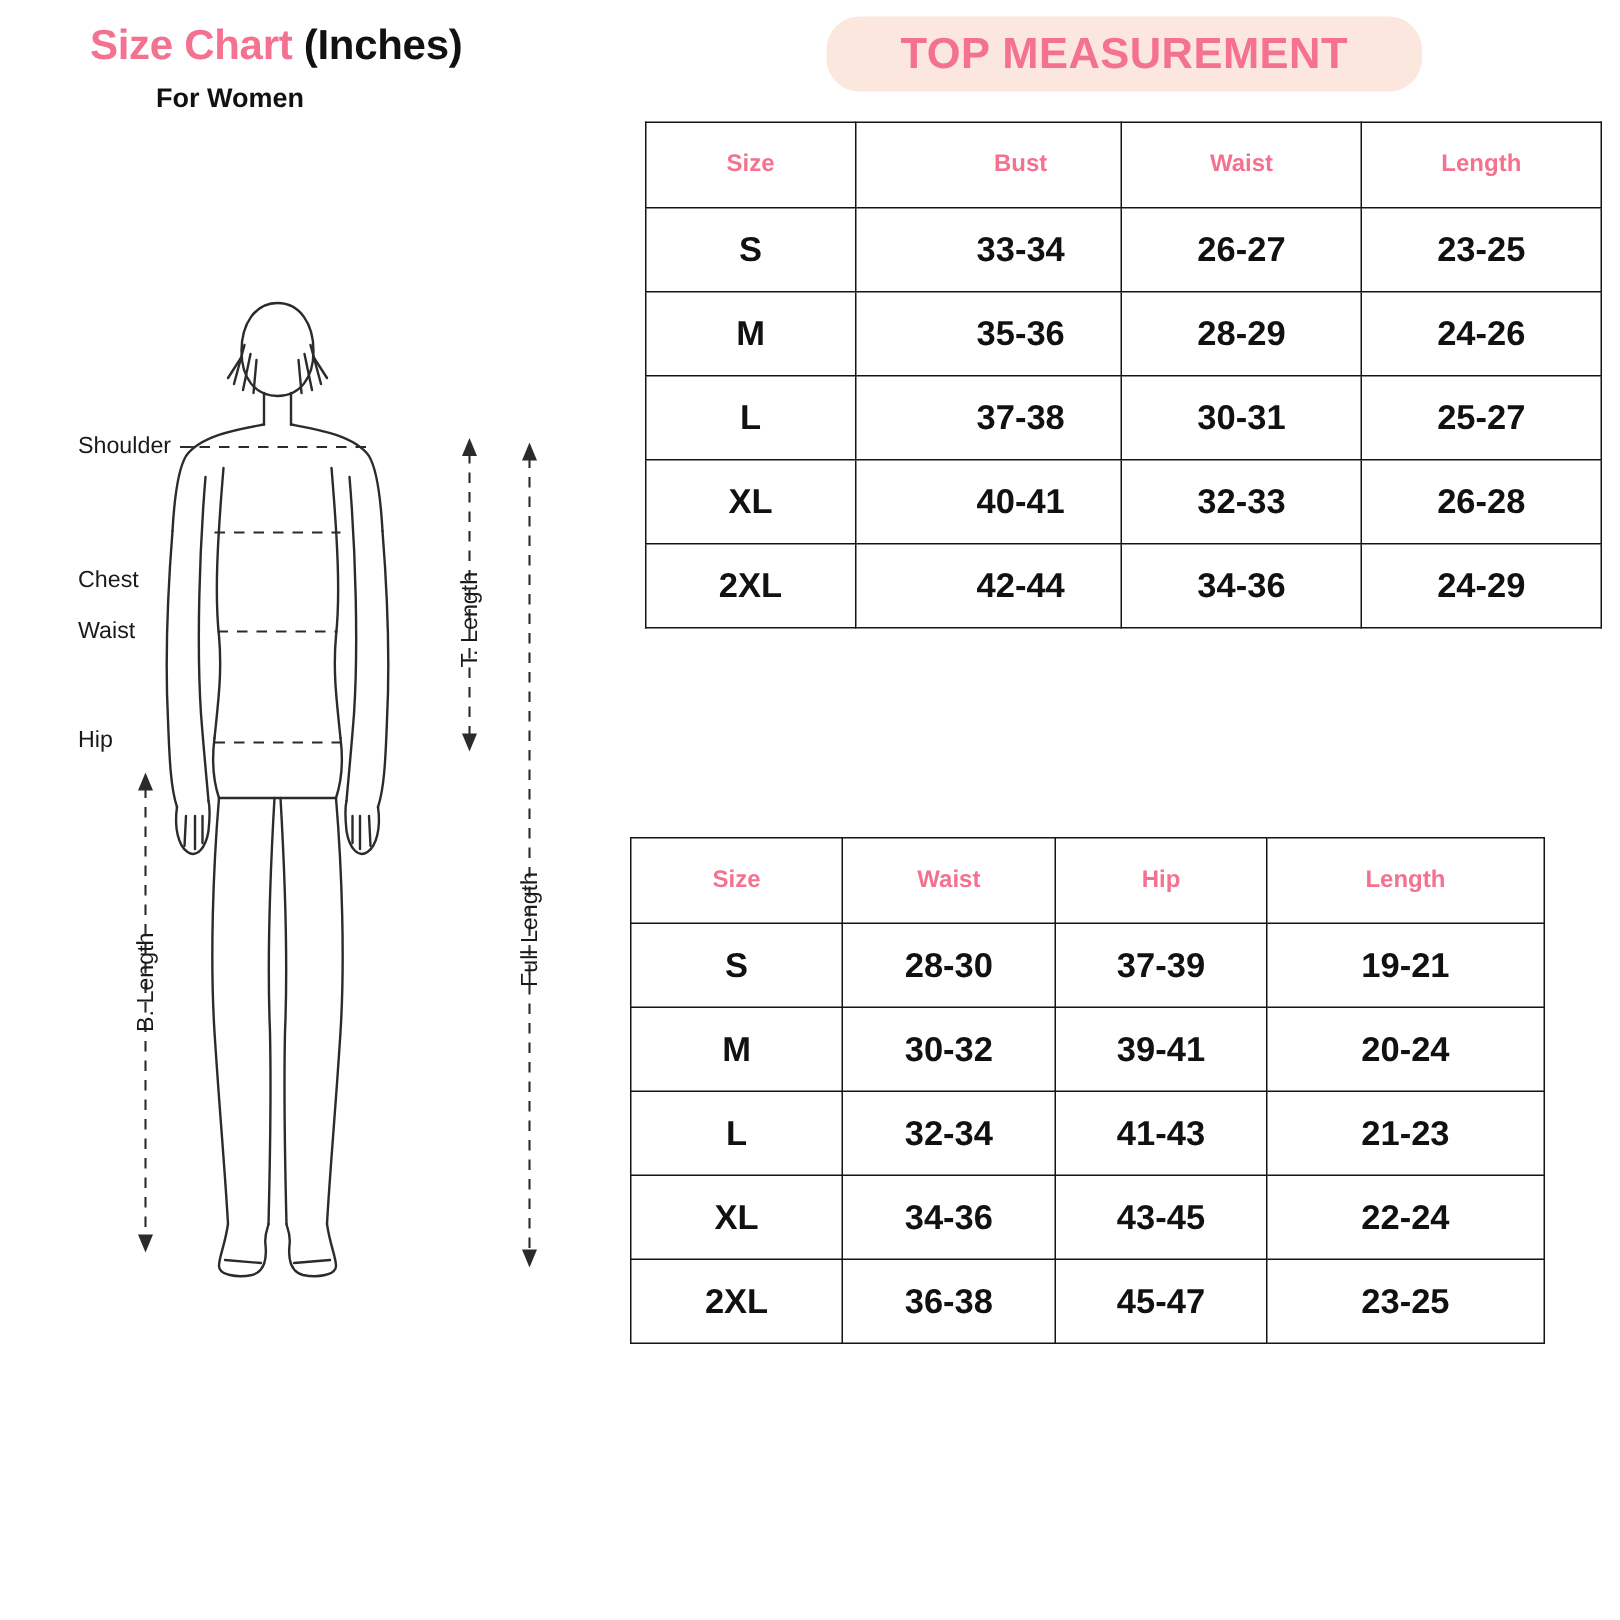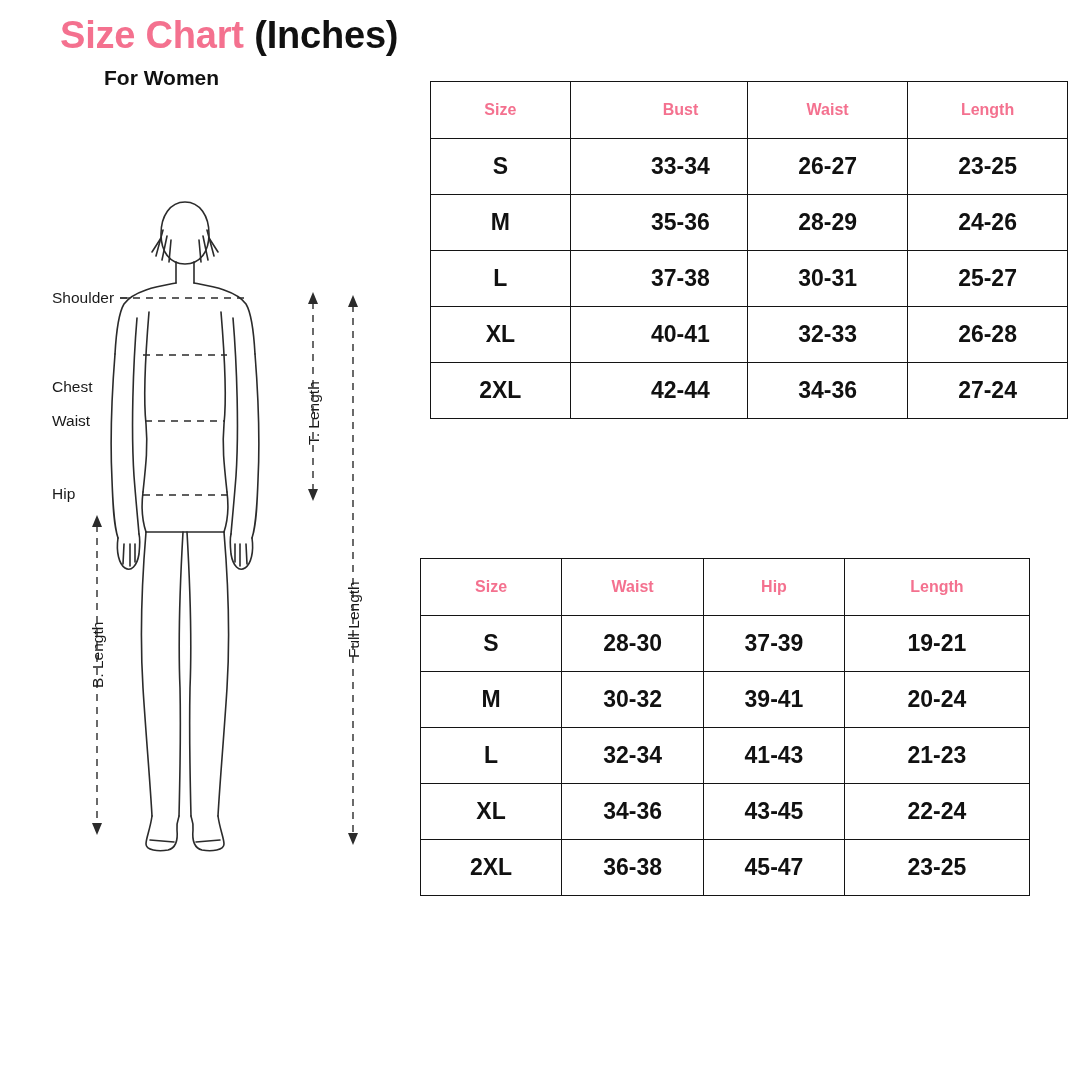--- a/index.html
+++ b/index.html
@@ -25,35 +25,35 @@
     height: 1080px;
   }
 
   .title-block {
     position: absolute;
     left: 60px;
     top: 14px;
     width: 360px;
   }
   .title-line {
-    font-size: 38px;
+    font-size: 28px;
     font-weight: bold;
     letter-spacing: -0.2px;
     white-space: nowrap;
   }
   .title-pink {
     color: #f4718f;
   }
   .title-dark {
     color: #111111;
   }
   .subtitle {
     margin-top: 9px;
     margin-left: 44px;
-    font-size: 21px;
+    font-size: 18px;
     font-weight: bold;
     color: #111111;
   }
 
   .figure-wrap {
     position: absolute;
     left: 0;
     top: 140px;
     width: 420px;
     height: 760px;
@@ -270,20 +270,23 @@
     <div class="fig-label" style="left:52px; top:345px;">Hip</div>
 
     <div class="fig-label vert" style="left:305px; top:305px;">T. Length</div>
     <div class="fig-label vert" style="left:345px; top:518px;">Full  Length</div>
     <div class="fig-label vert" style="left:89px; top:548px;">B. Length</div>
   </div>
 </div>
 
 <div class="right-col">
 
+  <div class="section-banner" id="top-banner">
+    <span>TOP MEASUREMENT</span>
+  </div>
 
   <table class="size-table" id="top-table">
     <thead>
       <tr>
         <th>Size</th>
         <th>Bust</th>
         <th>Waist</th>
         <th>Length</th>
       </tr>
     </thead>
@@ -309,21 +312,21 @@
       <tr>
         <td>XL</td>
         <td>40-41</td>
         <td>32-33</td>
         <td>26-28</td>
       </tr>
       <tr>
         <td>2XL</td>
         <td>42-44</td>
         <td>34-36</td>
-        <td>27-24</td>
+        <td>24-29</td>
       </tr>
     </tbody>
   </table>
 
 
   <table class="size-table" id="bottom-table">
     <thead>
       <tr>
         <th>Size</th>
         <th>Waist</th>

